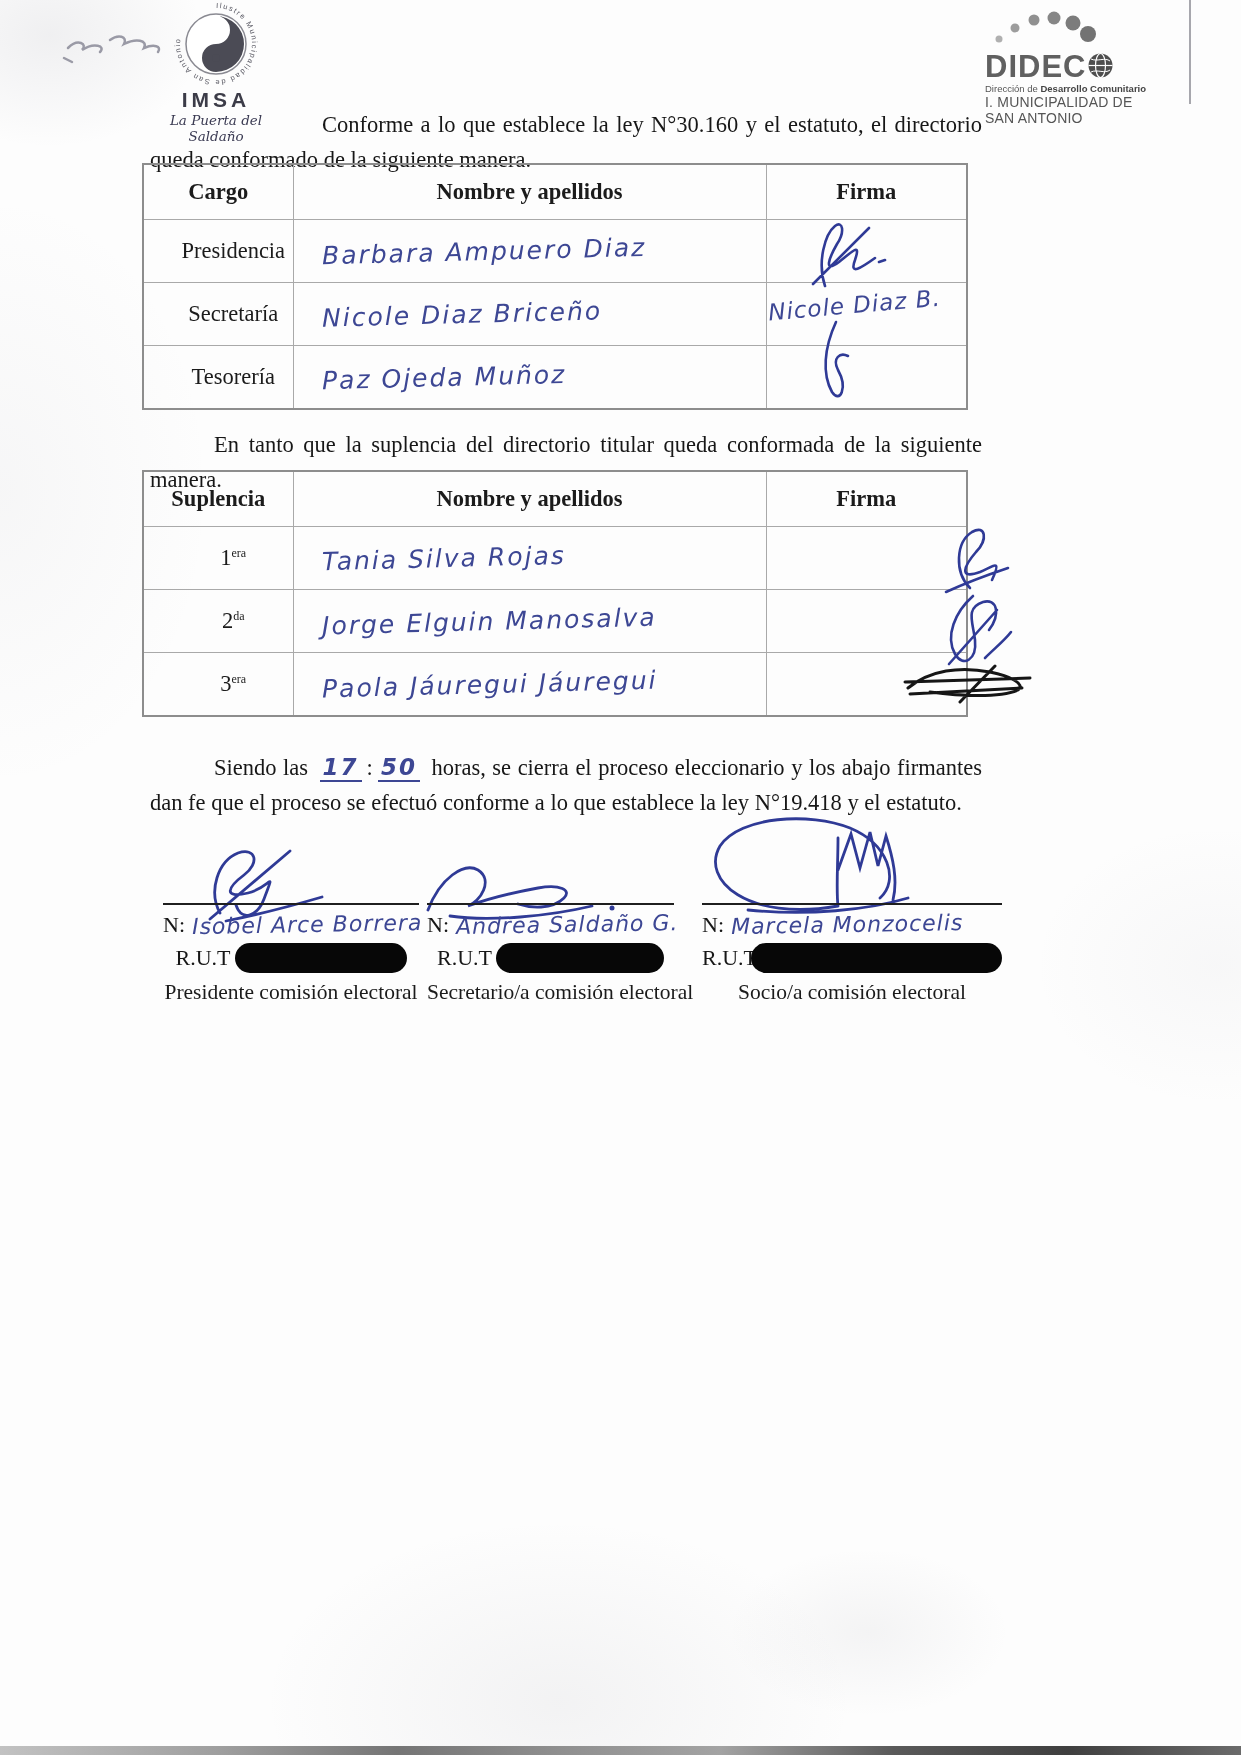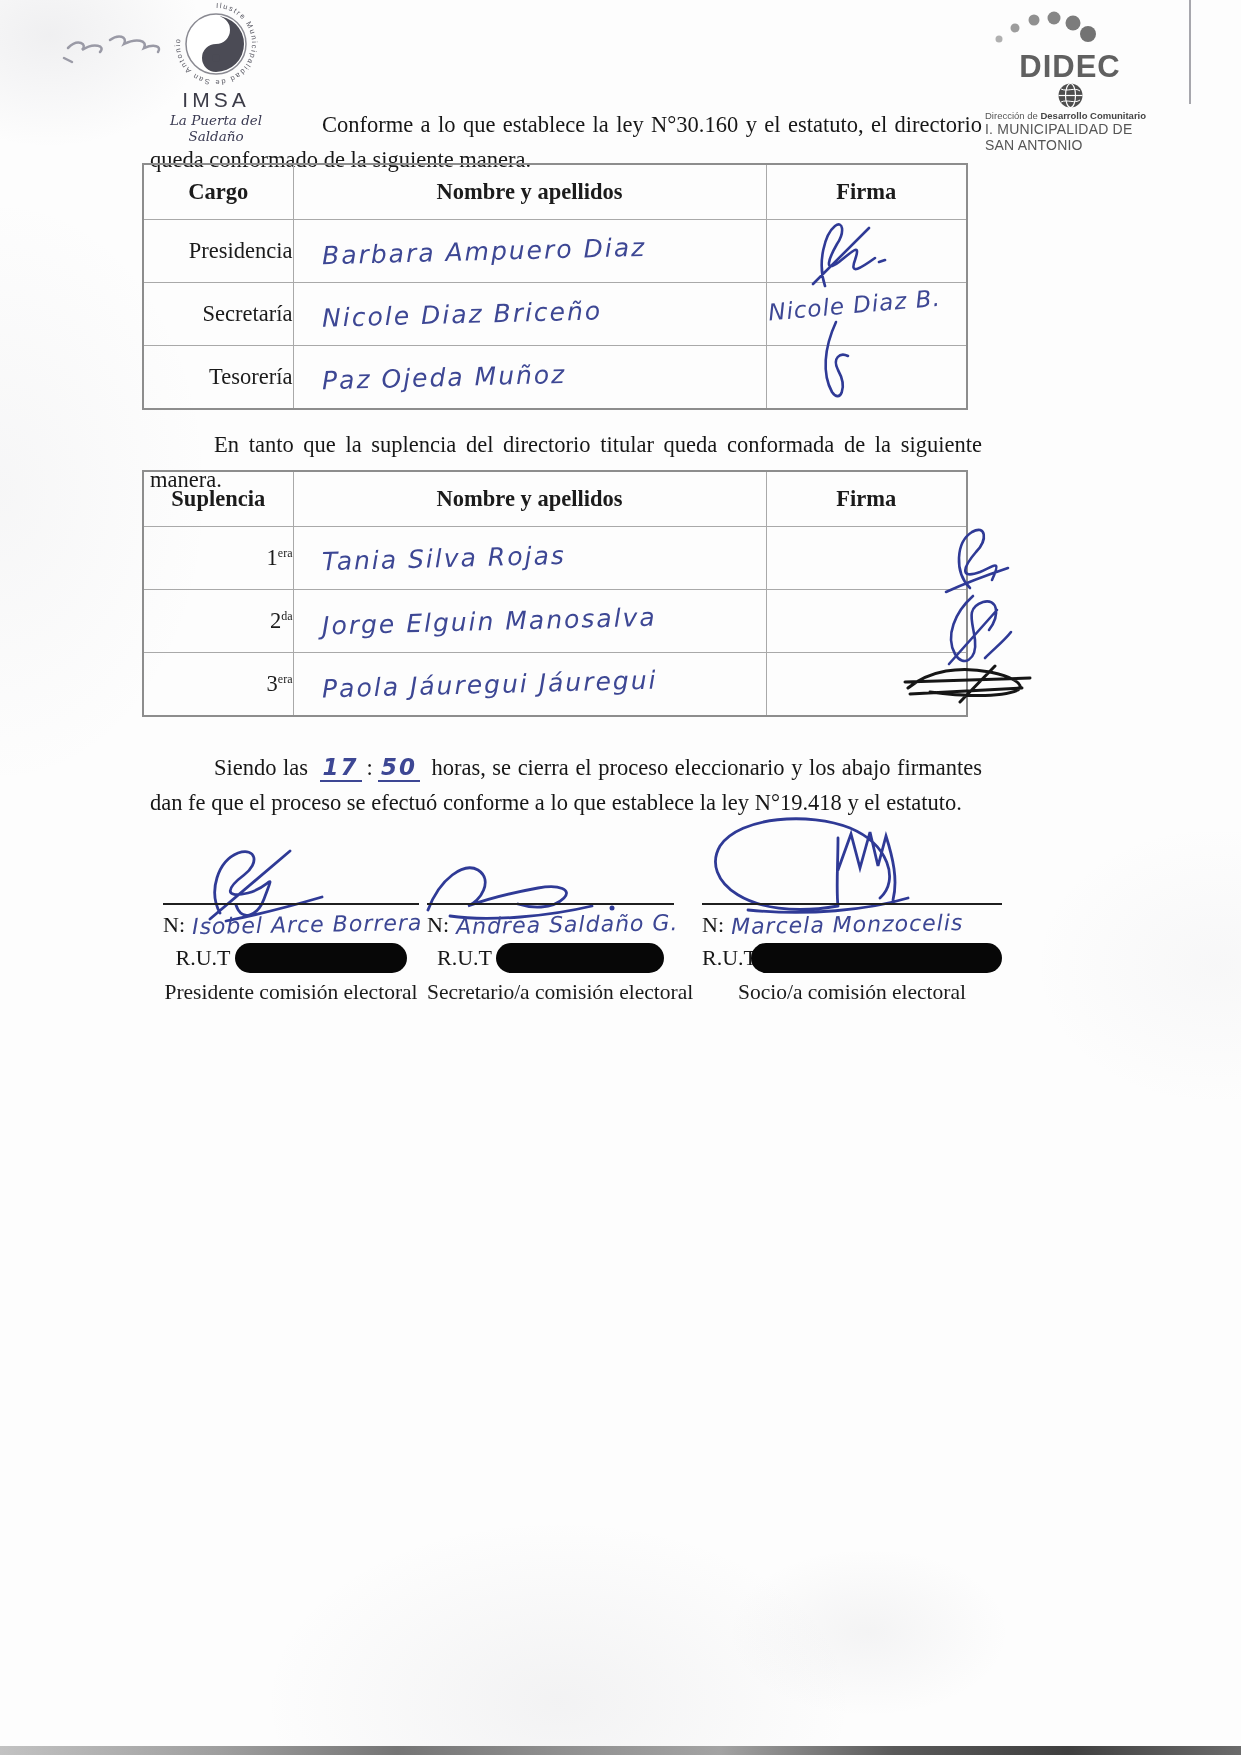--- a/index.html
+++ b/index.html
@@ -9,46 +9,46 @@
     background:
       radial-gradient(220px 160px at 4% 2%,rgba(120,120,135,.10),transparent 70%),
       radial-gradient(300px 420px at 0% 28%,rgba(140,140,150,.06),transparent 70%),
       radial-gradient(260px 200px at 98% 55%,rgba(140,140,150,.05),transparent 70%),
       radial-gradient(420px 260px at 45% 97%,rgba(120,120,130,.08),transparent 70%),
       radial-gradient(200px 120px at 70% 93%,rgba(120,120,130,.07),transparent 70%),
       #fdfdfd;
   }
   
   .imsa{position:absolute;left:150px;top:0;width:132px;text-align:center;}
-  .imsa-acronym{font-family:"Liberation Sans",sans-serif;font-weight:normal;font-size:21px;
+  .imsa-acronym{font-family:"Liberation Sans",sans-serif;font-weight:bold;font-size:21px;
     letter-spacing:4px;color:#3c3c48;margin-top:-4px;text-align:center;}
   .imsa-tagline{font-family:"DejaVu Serif",serif;font-style:italic;font-size:13.5px;color:#3a3a52;}
   .dideco{position:absolute;left:985px;top:10px;width:170px;}
   .dideco-word{font-family:"Liberation Sans",sans-serif;font-weight:600;font-size:31px;
-    color:#606060;letter-spacing:1px;display:flex;align-items:center;line-height:30px;flex-direction:column;}
+    color:#606060;letter-spacing:1px;display:flex;align-items:flex-start;line-height:30px;}
   .dideco-l1{font-family:"Liberation Sans",sans-serif;font-size:9.5px;color:#555;margin-top:1px;}
   .dideco-l1 b{color:#444;}
   .dideco-l2{font-family:"Liberation Sans",sans-serif;font-size:14px;color:#555;letter-spacing:.2px;}
   .edge-line{position:absolute;left:1189px;top:0;width:2px;height:104px;background:#a7a7ad;}
   
   .para{position:absolute;left:150px;width:832px;font-size:22.5px;line-height:35px;
     text-align:justify;color:#171717;}
   #para-intro{top:84px;text-indent:172px;}
   #para-suplencia{top:404px;text-indent:64px;}
   #para-closing{top:727px;text-indent:64px;}
   .hw-num{font-style:italic;color:#3d4794;font-weight:600;font-size:23px;letter-spacing:2px;
     border-bottom:2.5px solid #3d4794;padding:0 3px;margin:0 5px;font-family:"DejaVu Sans",sans-serif;}
   
   .tbl{position:absolute;left:142px;width:826px;border-collapse:collapse;table-layout:fixed;
     border:2px solid #8d8d8d;background:transparent;}
   #tbl-directorio{top:163px;}
   #tbl-suplencia{top:470px;}
   .tbl th,.tbl td{border:1.5px solid #a9a9a9;padding:0;}
   .tbl th{font-size:22.5px;font-weight:600;height:54px;text-align:center;}
-  td.cargo{font-size:22.5px;text-align:right;height:62px;padding-left:30px;}
+  td.cargo{font-size:22.5px;text-align:center;height:62px;padding-left:30px;}
   td.cargo sup{font-size:12px;}
   .hand{font-family:"DejaVu Sans",sans-serif;font-style:italic;color:#3d4794;}
   td.nombre .hand{font-size:25px;display:inline-block;transform:rotate(-1.5deg);
     margin-left:28px;letter-spacing:2px;white-space:nowrap;}
   
   .sig{position:absolute;pointer-events:none;}
   .firma-text{position:absolute;left:768px;top:292px;font-size:23px;transform:rotate(-5deg);
     white-space:nowrap;letter-spacing:1px;}
   
   .signer{position:absolute;top:903px;}

